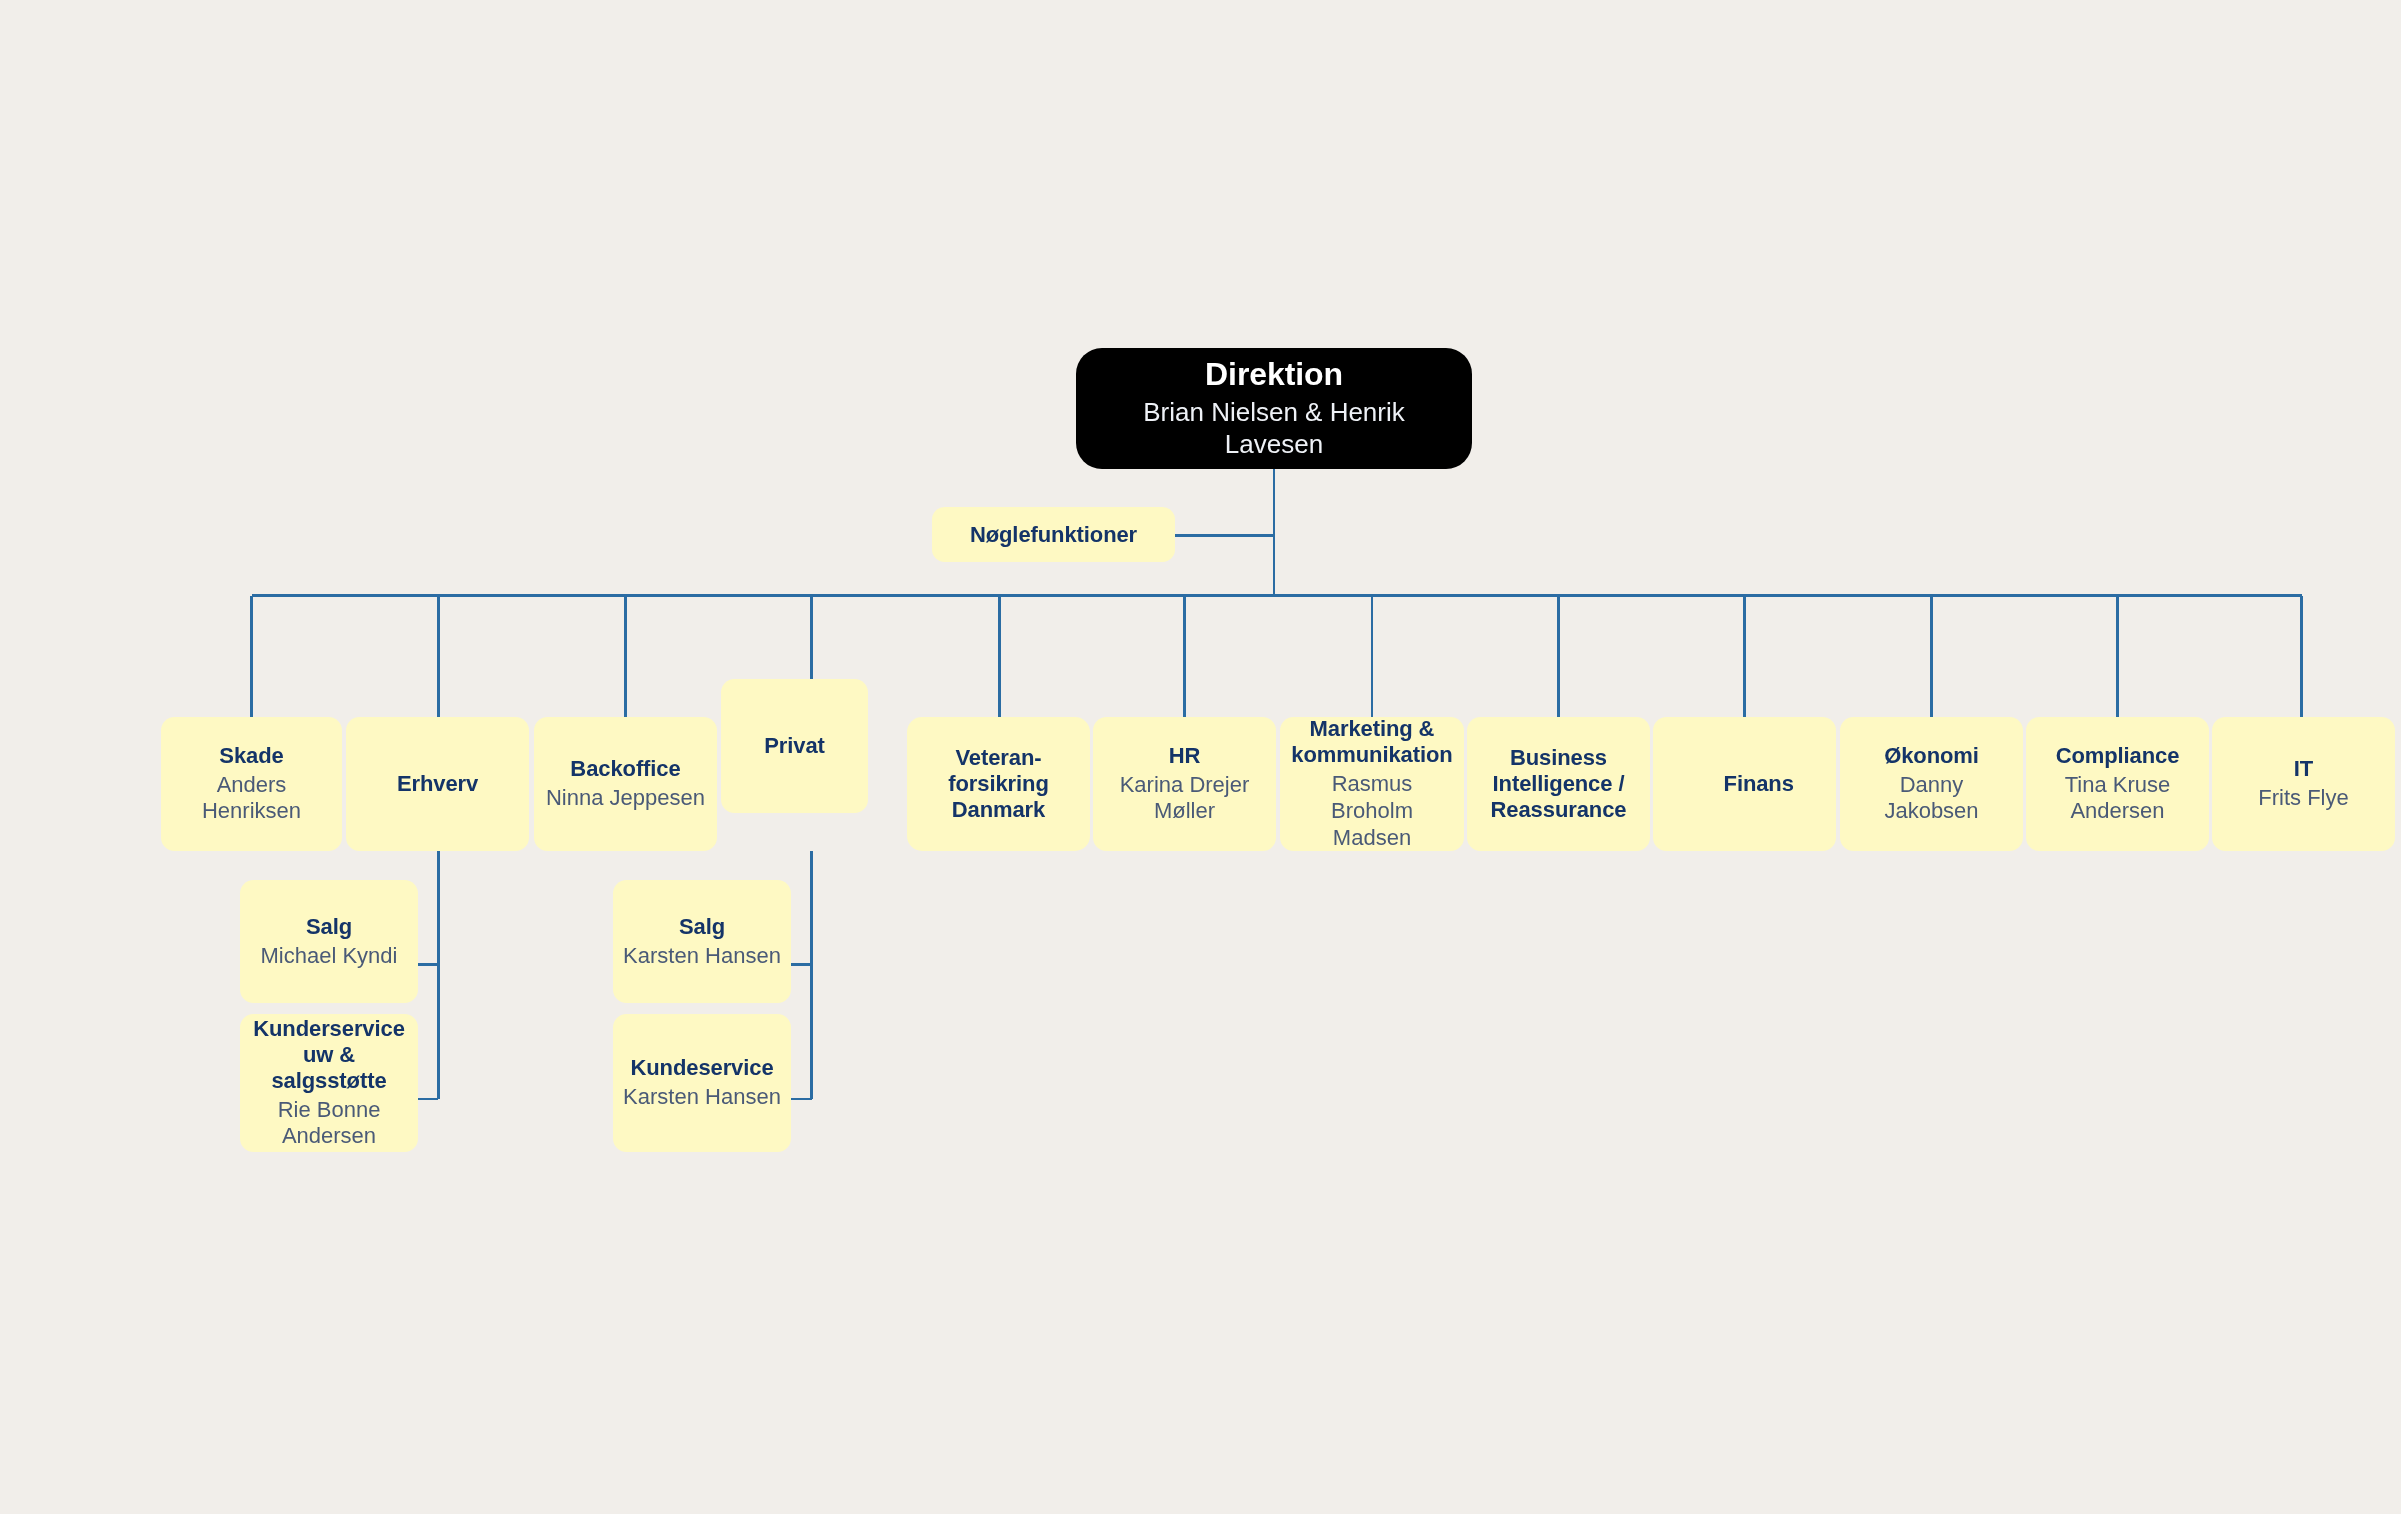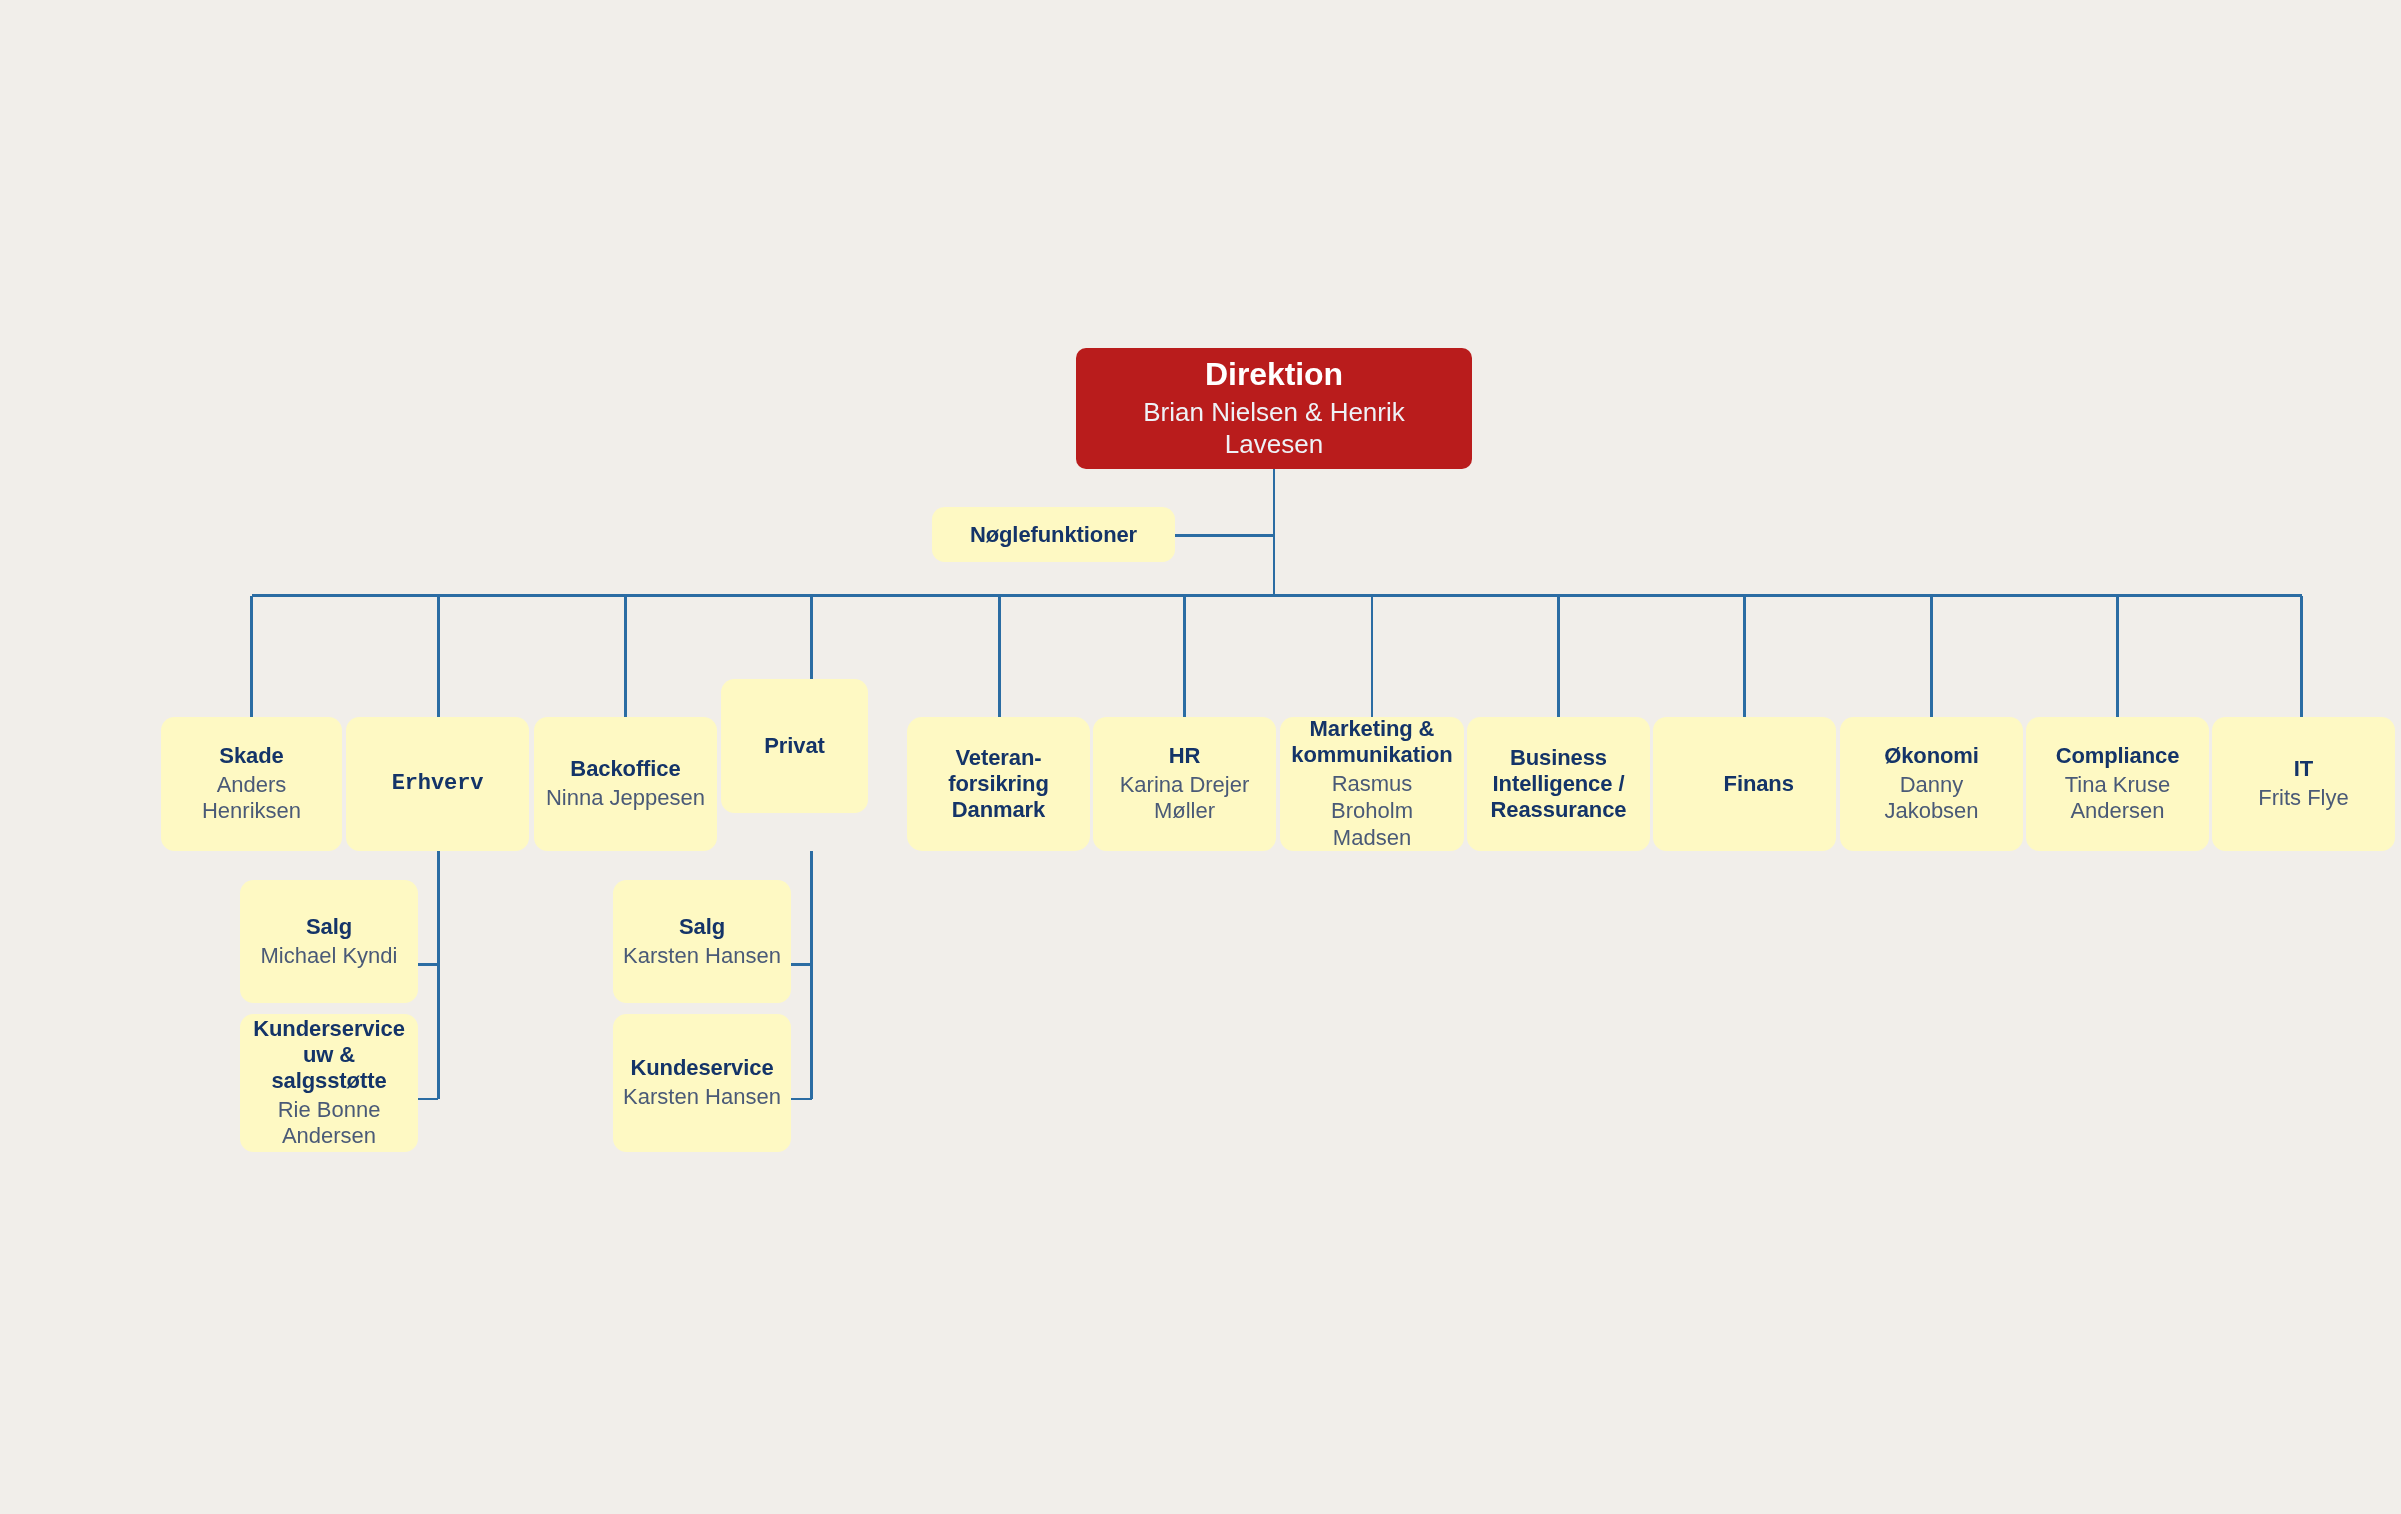--- a/index.html
+++ b/index.html
@@ -45,22 +45,22 @@
     letter-spacing: -0.1px;
   }
   .node .person {
     color: #4a5a77;
     line-height: 1.22;
     font-weight: normal;
   }
 
   
   .node.root {
-    background: #b91c1c;
-    border-radius: 10px;
+    background: #000000;
+    border-radius: 26px;
     padding: 9.6px 15.4px;
   }
   .node.root .title {
     color: #ffffff;
     font-size: 32px;
     margin-bottom: 2.9px;
   }
   .node.root .person {
     color: #eef1f6;
     font-size: 26px;
@@ -126,21 +126,21 @@
 
   <div class="node keyfn" style="left:932px; top:507px; width:243px; height:55px;">
     <div class="title">Nøglefunktioner</div>
   </div>
 
   <div class="node dept" style="left:161px; top:717px; width:181px; height:134px;">
     <div class="title">Skade</div>
     <div class="person">Anders Henriksen</div>
   </div>
 
-  <div class="node dept" style="left:346px; top:717px; width:183px; height:134px;font-family:Liberation Mono, monospace;">
+  <div class="node dept" style="left:346px; top:717px; width:183px; height:134px;">
     <div class="title">Erhverv</div>
   </div>
 
   <div class="node dept" style="left:534px; top:717px; width:183px; height:134px;">
     <div class="title">Backoffice</div>
     <div class="person">Ninna Jeppesen</div>
   </div>
 
   <div class="node dept" style="left:721px; top:679px; width:147px; height:134px;">
     <div class="title">Privat</div>

